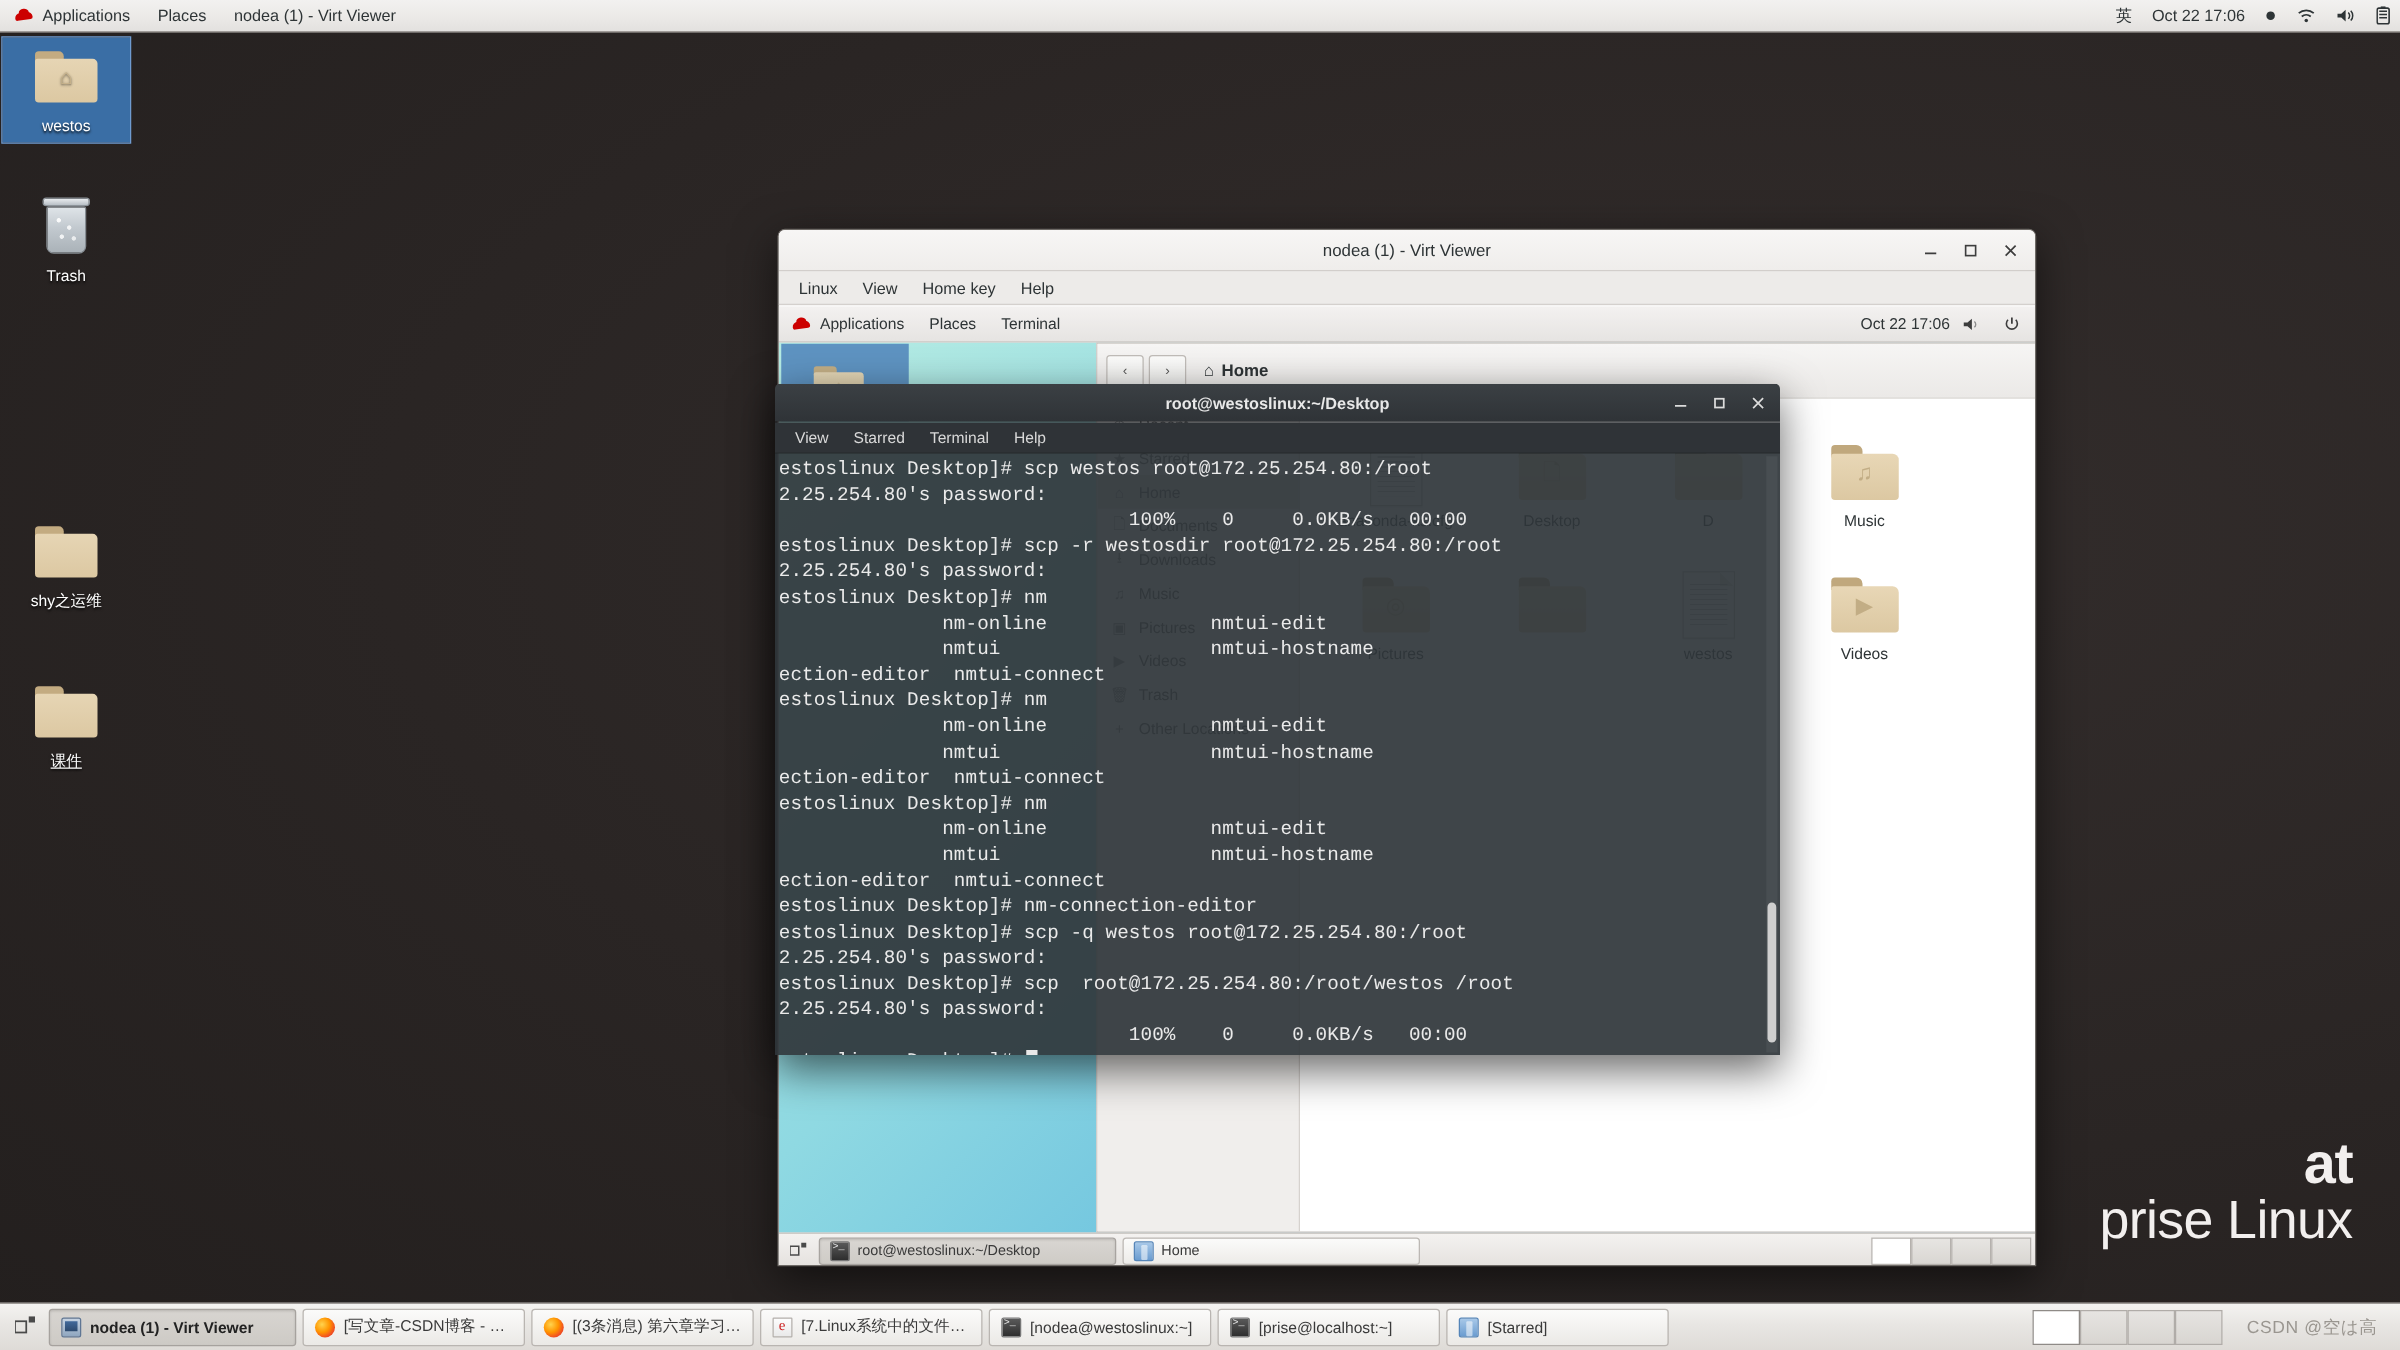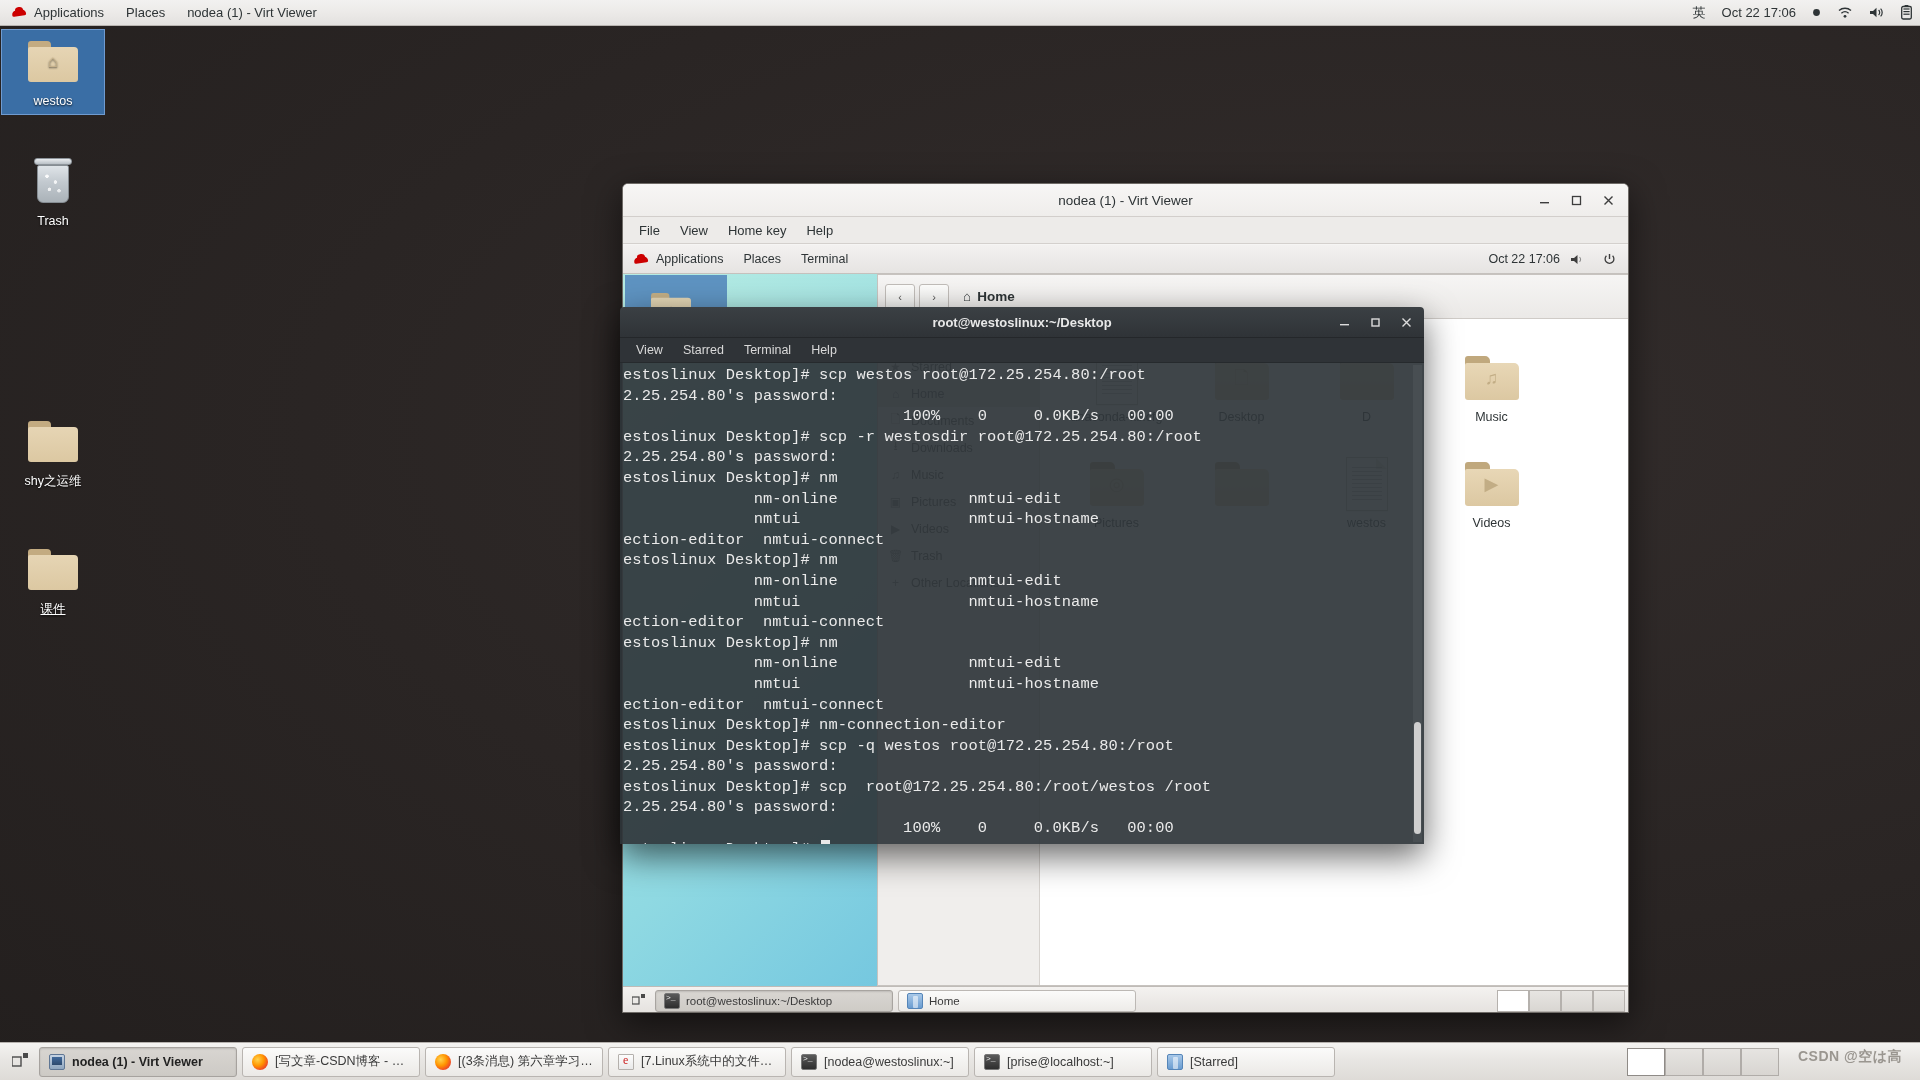--- a/index.html
+++ b/index.html
@@ -112,21 +112,21 @@
     background:linear-gradient(to bottom,#fbfbfa,#ebe9e6);
     overflow:hidden; white-space:nowrap; cursor:default;
   }
   .tb-btn.active{
     background:linear-gradient(to bottom,#d8d5d1,#cdcac5);
     border-color:#a6a29e; box-shadow:inset 0 1px 2px rgba(0,0,0,0.14);
     font-weight:bold; color:#222;
   }
   .tb-btn .txt{ overflow:hidden; text-overflow:ellipsis; }
   .tb-w1{ width:198px; } .tb-w2{ width:178px; }
-  #host-tray-right{ margin-left:auto; display:flex; gap:3px;font-weight:bold; }
+  #host-tray-right{ margin-left:auto; display:flex; align-items:center; gap:3px; }
   #host-ws-boxes{ display:flex; align-items:center; }
   .ws-box{
     width:38px; height:28px; border:1px solid #b0aca8;
     background:linear-gradient(to bottom,#e6e4e1,#d8d5d1);
   }
   .ws-box.cur{ background:#fff; border-color:#8f8b87; }
   #csdn-mark{
     color:#9a9690; font-size:14px; padding:0 12px 0 16px;
     letter-spacing:0.5px; white-space:nowrap;
   }
@@ -363,20 +363,24 @@
   #term-scroll .thumb{
     position:absolute; left:1px; width:7px; bottom:8px; height:112px;
     background:#cfcfcf; border-radius:4px;
   }
 </style>
 </head>
 <body>
 
 <div id="host-desktop">
 
+  <div id="rhel-watermark">
+    <div class="l1">at</div>
+    <div class="l2">prise Linux</div>
+  </div>
 
   <div class="desk-icon sel" style="left:2px; top:30px;">
     <div class="ic">
       <div class="folder">
           <div class="tab"></div>
           <div class="body"></div>
           <div class="glyph">⌂</div>
         </div>
     </div>
     <span class="lbl">westos</span>
@@ -431,21 +435,21 @@
       </div>
       <div class="wbtn">
         <svg width="11" height="11" viewBox="0 0 11 11">
             <path d="M1.5 1.5 L9.5 9.5 M9.5 1.5 L1.5 9.5" stroke="#3d3d3d" stroke-width="1.4"></path>
           </svg>
       </div>
     </div>
   </div>
 
   <div id="virt-menubar">
-    <div class="mi">File</div>
+    <div class="mi">Linux</div>
     <div class="mi">View</div>
     <div class="mi">Home key</div>
     <div class="mi">Help</div>
   </div>
 
   <div id="guest-screen">
 
     <div id="guest-wall"></div>
 
     <div id="guest-desk-icon">

